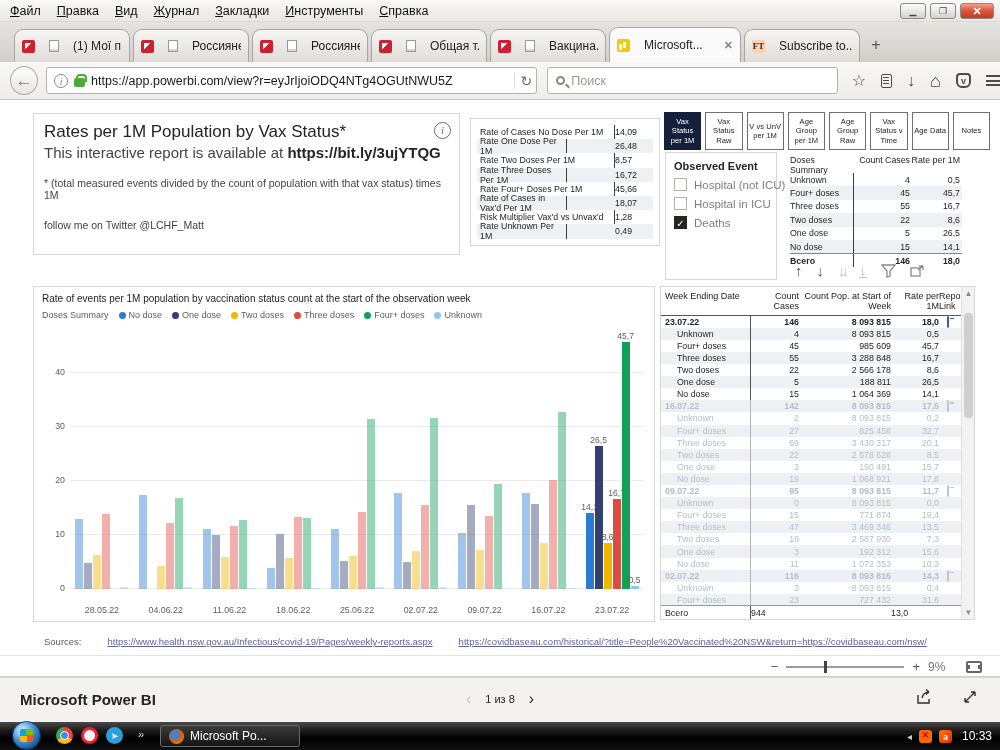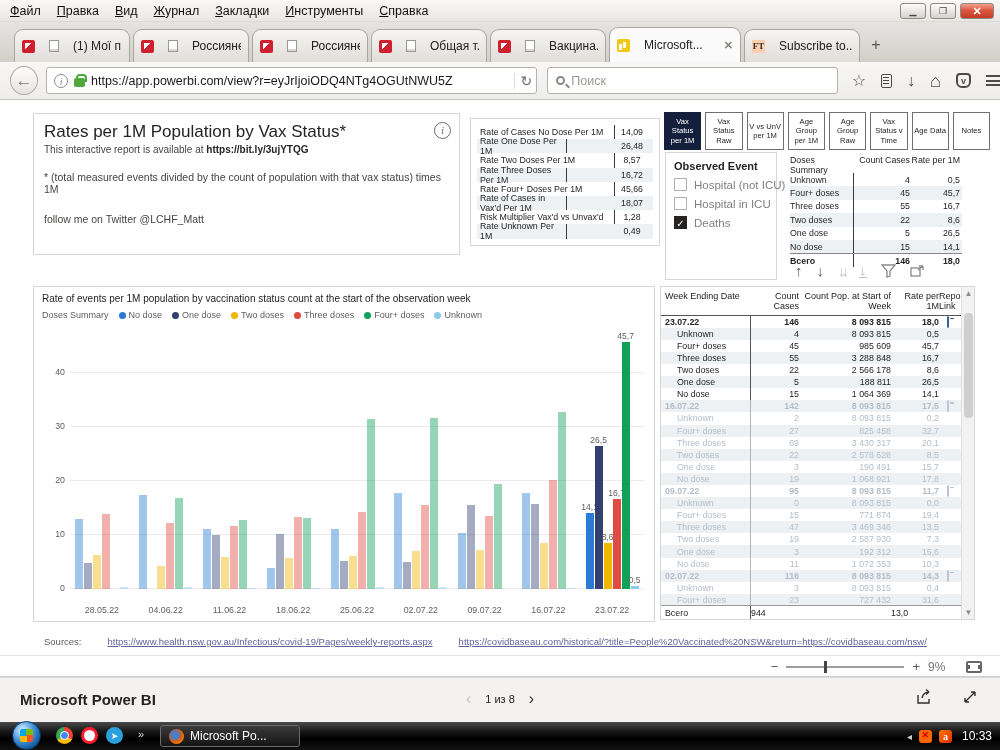--- a/index.html
+++ b/index.html
@@ -66,33 +66,33 @@
   .ico-burger { width:14px; height:11px; border-top:2px solid #4f4c48; border-bottom:2px solid #4f4c48; position:relative;}
   .ico-burger::after{ content:""; position:absolute; left:0; top:2.5px; width:14px; height:2px; background:#4f4c48;}
   .ico-pocket { width:15px; height:15px; border:2px solid #4f4c48; border-radius:4px 4px 6px 6px; font-size:9px;
     display:flex; align-items:center; justify-content:center; color:#4f4c48; font-weight:bold;}
 
   
   .card { position:absolute; background:#fff; border:1px solid #d6d6d6; }
   .hdr-card { left:33px; top:113px; width:427px; height:142px; padding:6px 10px; }
   .rpt-title { font-size:25px; color:#252423; letter-spacing:.2px; }
   .rpt-sub { font-size:17px; color:#252423; margin-top:2px; }
-  .rpt-small { font-size:10px; color:#454442; margin-top:2px; }
+  .rpt-small { font-size:15px; color:#454442; margin-top:2px; }
   .rpt-small b { color:#252423; }
   .rpt-foot { font-size:10.5px; color:#454442; margin-top:16px; }
   .rpt-tw { font-size:10.5px; color:#454442; margin-top:18px; }
   .info-ico { position:absolute; right:8px; top:8px; width:17px; height:17px; border:1.6px solid #6a6a6a;
     border-radius:50%; color:#6a6a6a; font-size:11px; text-align:center; line-height:15px;
     font-family:"Liberation Serif",serif; font-style:italic;}
 
   .rates-card { left:470px; top:118px; width:190px; height:128px; padding:6px 6px; }
   .rrow { display:flex; font-size:8.8px; color:#252423; height:14.2px; align-items:center; }
   .rrow.shade { background:#eef1f4;gap:48px; }
   .rlabel { flex:1; padding-left:3px; border-right:1px solid #3b3b3b; height:100%; display:flex; align-items:center;}
-  .rval { width:38px; text-align:center; padding-right:4px; }
+  .rval { width:38px; text-align:left; padding-right:4px; }
 
   .nav-tabs { position:absolute; left:664px; top:112px; width:326px; height:38px; display:flex; gap:4px; }
   .ntab { flex:1; border:1px solid #6f6f6f; background:#fff; color:#252423; font-size:7.6px;
     display:flex; align-items:center; justify-content:center; text-align:center; line-height:1.25; padding:1px;}
   .ntab.active { background:#14203b; color:#fff; border-color:#14203b; }
 
   .obs-card { left:665px; top:152px; width:112px; height:128px; padding:7px 8px; }
   .obs-title { font-size:11px; font-weight:bold; color:#252423; margin-bottom:6px; }
   .obs-row { display:flex; align-items:center; gap:7px; margin-bottom:6px; }
   .cb { width:13px; height:13px; border:1px solid #b3b0ad; background:#fff; flex:none; }

